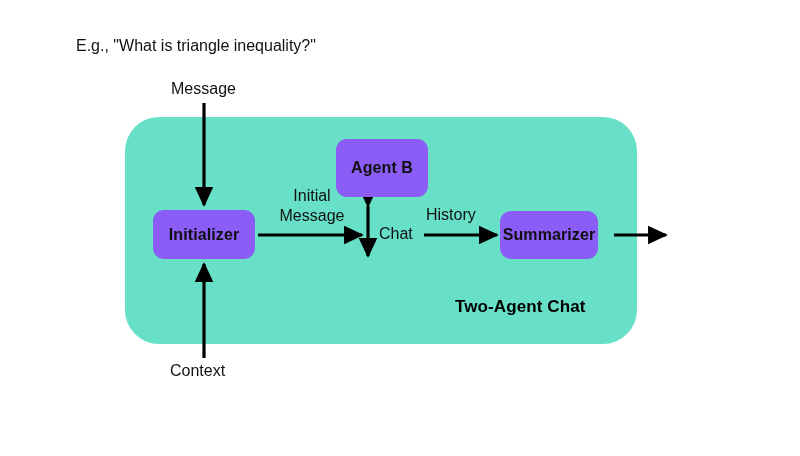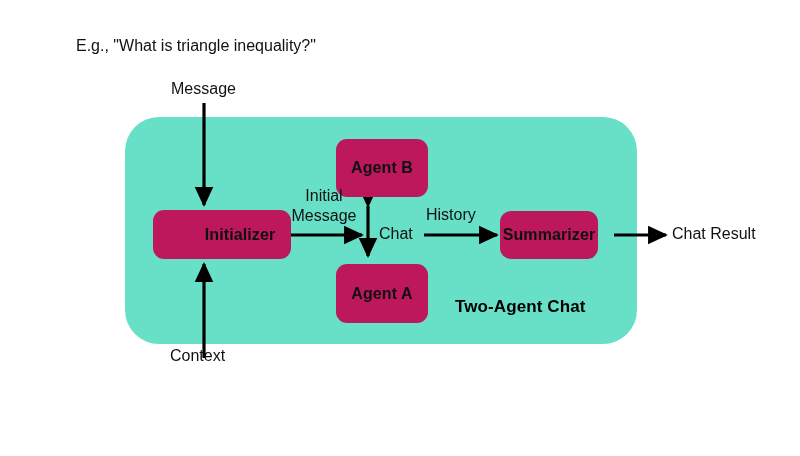--- a/index.html
+++ b/index.html
@@ -39,54 +39,54 @@
     font-size: 17px;
     font-weight: bold;
     color: #000000;
     letter-spacing: 0.1px;
     white-space: nowrap;
   }
 
   
   .node {
     position: absolute;
-    background: #be185d;
+    background: #8b5cf6;
     border-radius: 11px;
     display: flex;
     align-items: center;
     justify-content: center;
     font-size: 16px;
     font-weight: bold;
     color: #101010;
     letter-spacing: 0.1px;
     white-space: nowrap;
   }
-  .node-initializer { left: 153px; top: 210px; width: 102px; height: 49px; padding-left: 36px; }
+  .node-initializer { left: 153px; top: 210px; width: 102px; height: 49px; }
   .node-agent-b     { left: 336px; top: 139px; width: 92px;  height: 58px; }
   .node-agent-a     { left: 336px; top: 264px; width: 92px;  height: 59px; }
   .node-summarizer  { left: 500px; top: 211px; width: 98px; height: 48px; }
 
   
   .plain-label {
     position: absolute;
     font-size: 16px;
     color: #111111;
     white-space: nowrap;
   }
   .lbl-eg-top     { left: 76px;  top: 37px;  }
   .lbl-message    { left: 171px; top: 80px;  }
-  .lbl-context    { left: 170px; top: 347px; }
+  .lbl-context    { left: 170px; top: 362px; }
   .lbl-eg-bottom  { left: 36px;  top: 399px; }
   .lbl-chat       { left: 379px; top: 225px; }
   .lbl-history    { left: 426px; top: 206px; }
   .lbl-chat-result{ left: 672px; top: 225px; }
 
   .lbl-initial-message {
     position: absolute;
-    left: 276px;
+    left: 264px;
     top: 186px;
     width: 96px;
     text-align: center;
     font-size: 16px;
     line-height: 20px;
     color: #111111;
   }
 
   
   #arrows {
@@ -138,33 +138,31 @@
 
     <g>
       <line x1="614" y1="235" x2="666" y2="235" stroke="#000000" stroke-width="3.2" marker-end="url(#ah)"></line>
     </g>
   </svg>
 
   <div class="node node-initializer">Initializer</div>
 
   <div class="node node-agent-b">Agent B</div>
 
-  <div class="node node-agent-a">Agent A</div>
 
   <div class="node node-summarizer">Summarizer</div>
 
   <div class="plain-label lbl-message">Message</div>
 
   <div class="plain-label lbl-context">Context</div>
 
   <div class="lbl-initial-message">
     <span>Initial</span><br>
     <span>Message</span>
   </div>
 
   <div class="plain-label lbl-chat">Chat</div>
 
   <div class="plain-label lbl-history">History</div>
 
-  <div class="plain-label lbl-chat-result">Chat Result</div>
 
 
 </div>
 
 </body></html>

